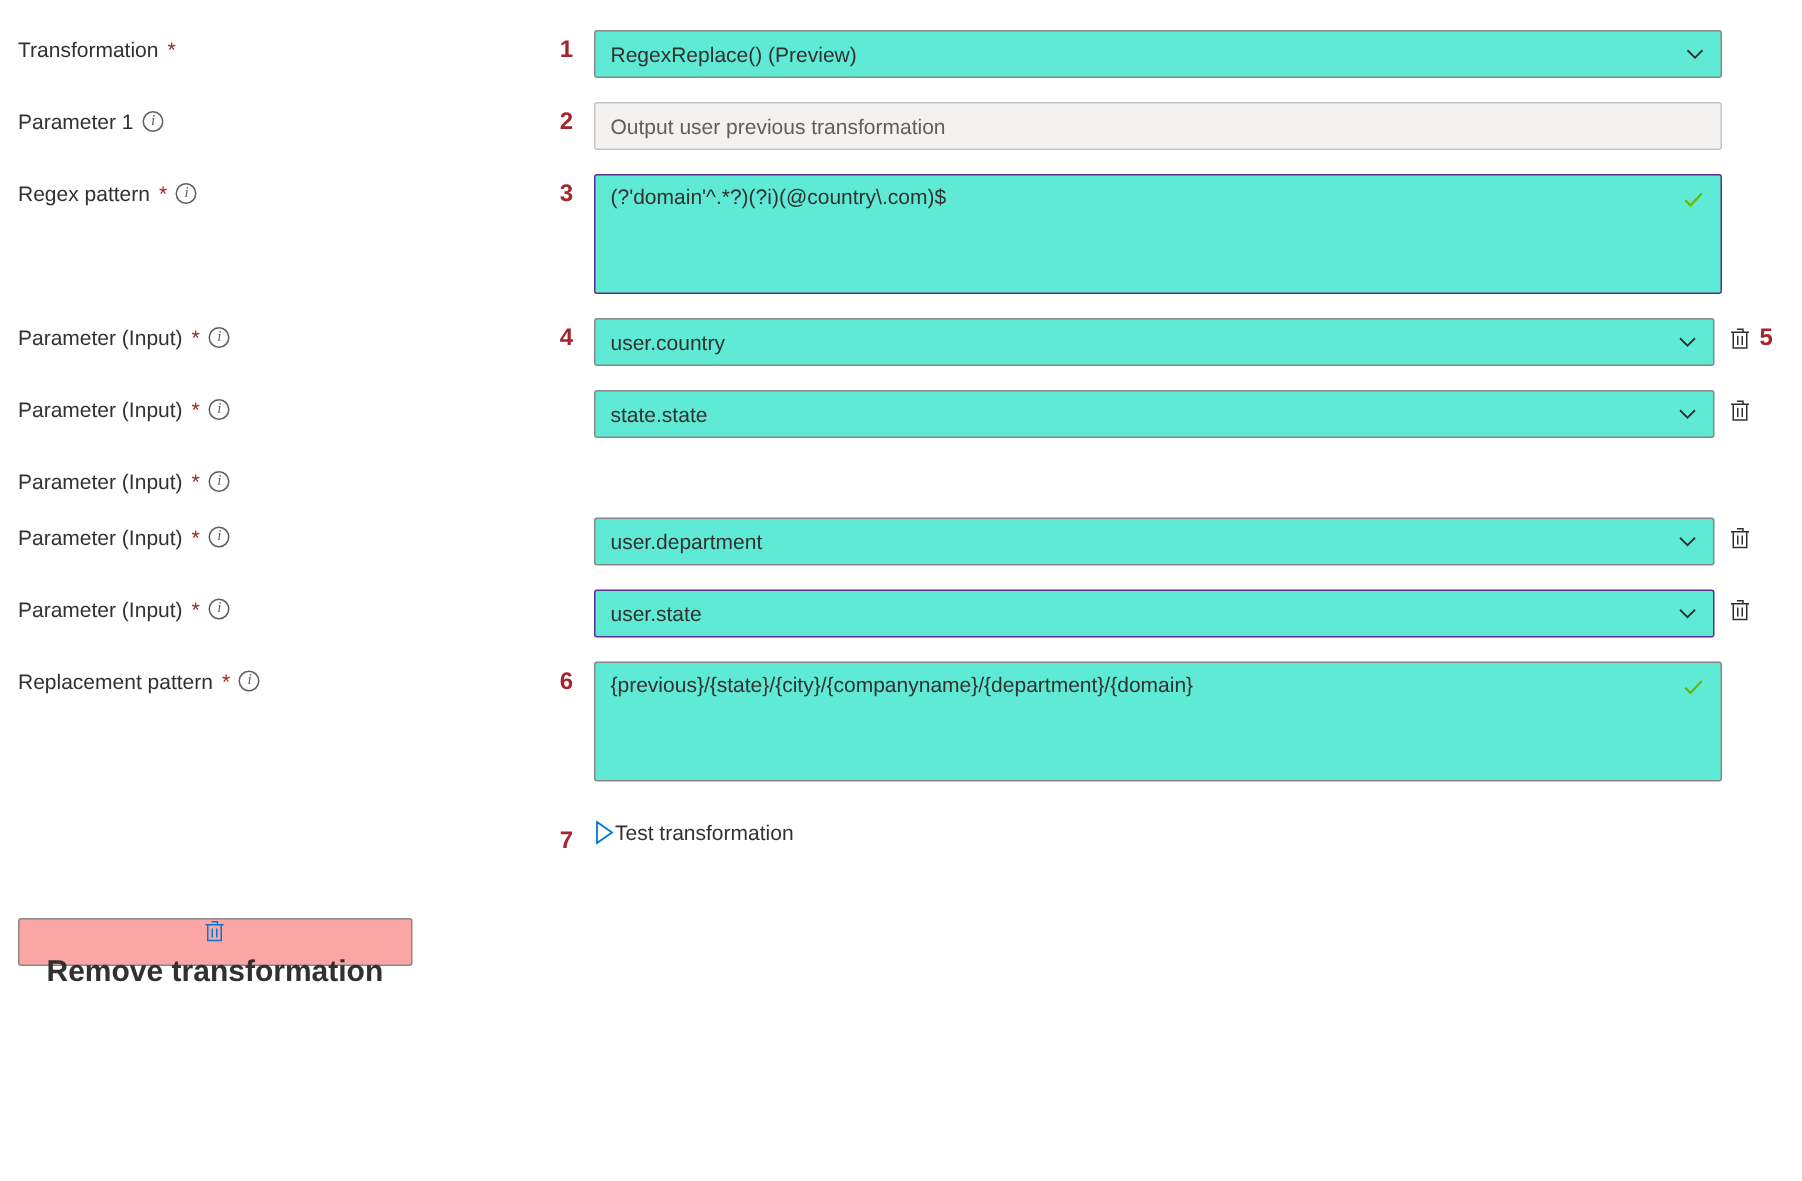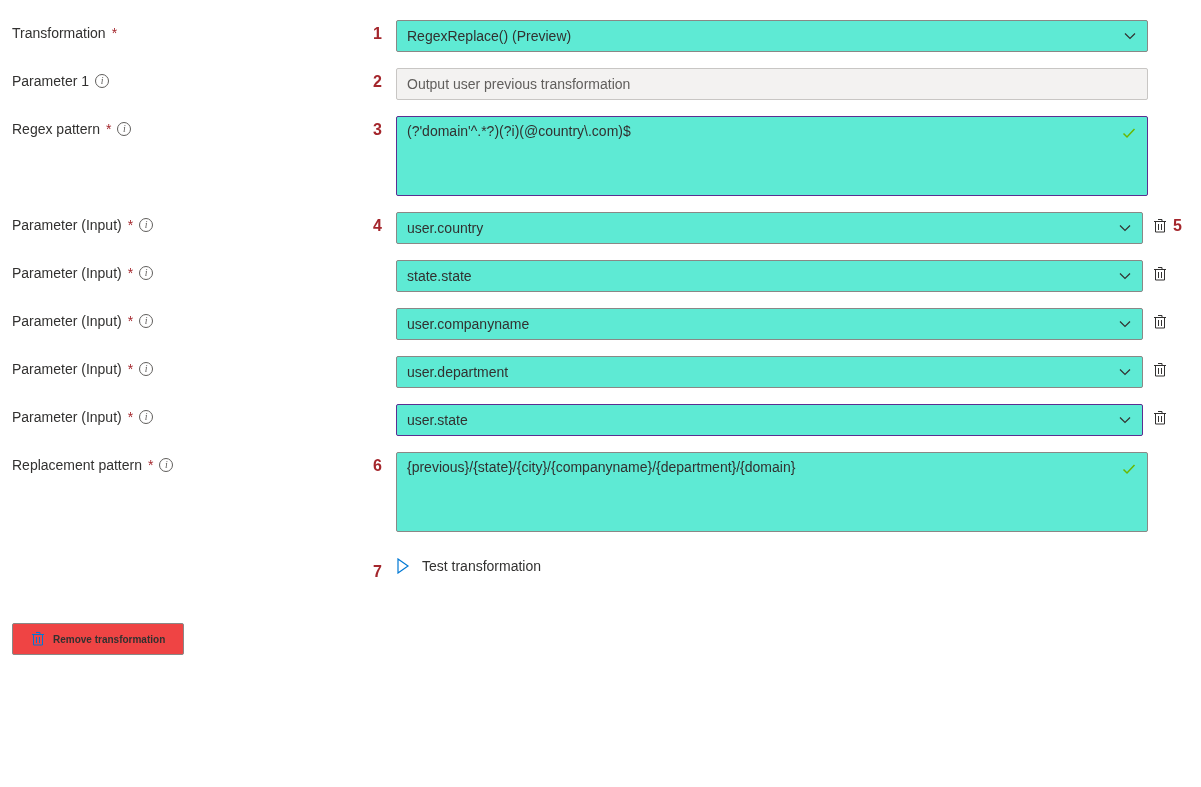--- a/index.html
+++ b/index.html
@@ -103,40 +103,40 @@
   .trash-btn {
     flex: 0 0 16px;
     margin-top: 6px;
     cursor: pointer;
     color: #323130;
   }
   .trash-btn svg { display:block; }
   .test-link {
     display: flex;
     align-items: center;
-    gap: 12px;
     font-size: 14px;
     color: #323130;
     cursor: pointer;
   }
   .play-icon svg { display:block; }
   .remove-btn {
     margin-top: 34px;
     border: 1px solid #8a8886;
     border-radius: 2px;
-    background: #ef4444;
+    background: #fca5a5;
     height: 32px;
     padding: 0 18px;
     display: inline-flex;
     align-items: center;
     gap: 8px;
-    font-size: 10px;
+    font-size: 20px;
     font-weight: 600;
     color: #323130;
     cursor: pointer;
+    flex-direction: column;
   }
   .remove-btn svg { display:block; }
 </style>
 </head>
 <body>
 
 
 
 
 <div class="row">
@@ -248,35 +248,20 @@
 </div>
 
 
 <div class="row">
   <div class="label-col">
     <span>Parameter (Input)</span>
     <span class="req">*</span>
     <span class="info-icon">i</span>
   </div>
   <div class="num"></div>
-  <div class="control-col">
-    <div class="dropdown">
-      <span>user.companyname</span>
-      <span class="chevron">
-        <svg width="14" height="14" viewBox="0 0 14 14">
-            <path d="M2 4.5 L7 9.5 L12 4.5" stroke="#323130" stroke-width="1.2" fill="none"></path>
-          </svg>
-      </span>
-    </div>
-    <span class="trash-btn">
-      <svg width="14" height="16" viewBox="0 0 14 16">
-          <path d="M1 3.5 h12 M5 1.5 h4 v2 M2.5 3.5 v10.5 h9 v-10.5 M5.5 6 v6 M8.5 6 v6" stroke="#323130" stroke-width="1" fill="none"></path>
-        </svg>
-    </span>
-  </div>
   <div class="num-right"></div>
 </div>
 
 
 <div class="row">
   <div class="label-col">
     <span>Parameter (Input)</span>
     <span class="req">*</span>
     <span class="info-icon">i</span>
   </div>

